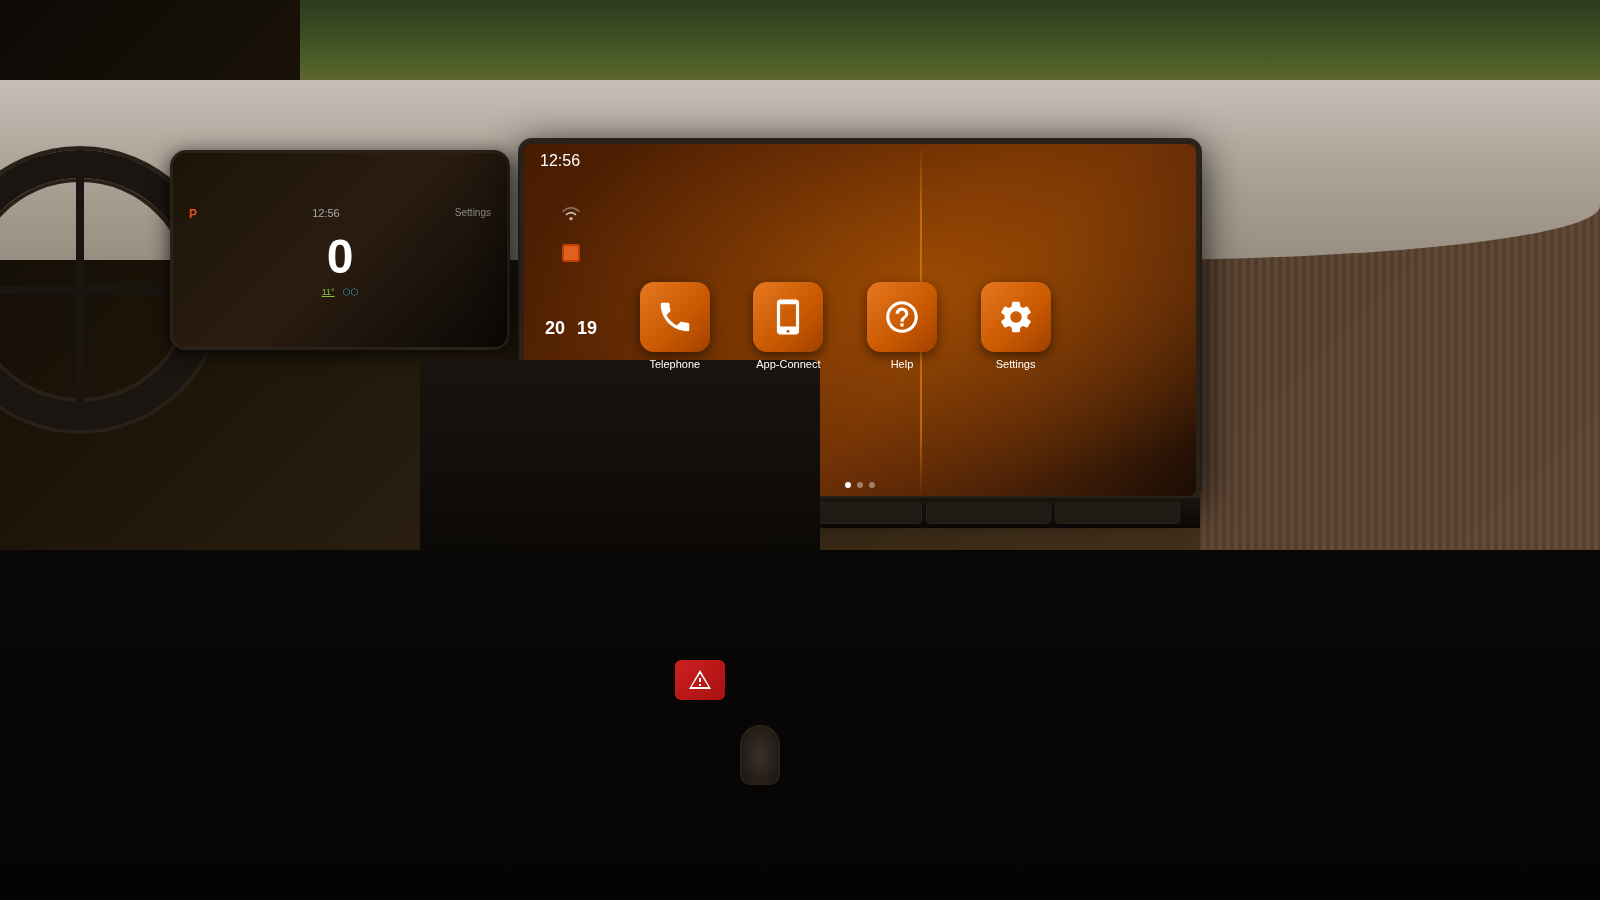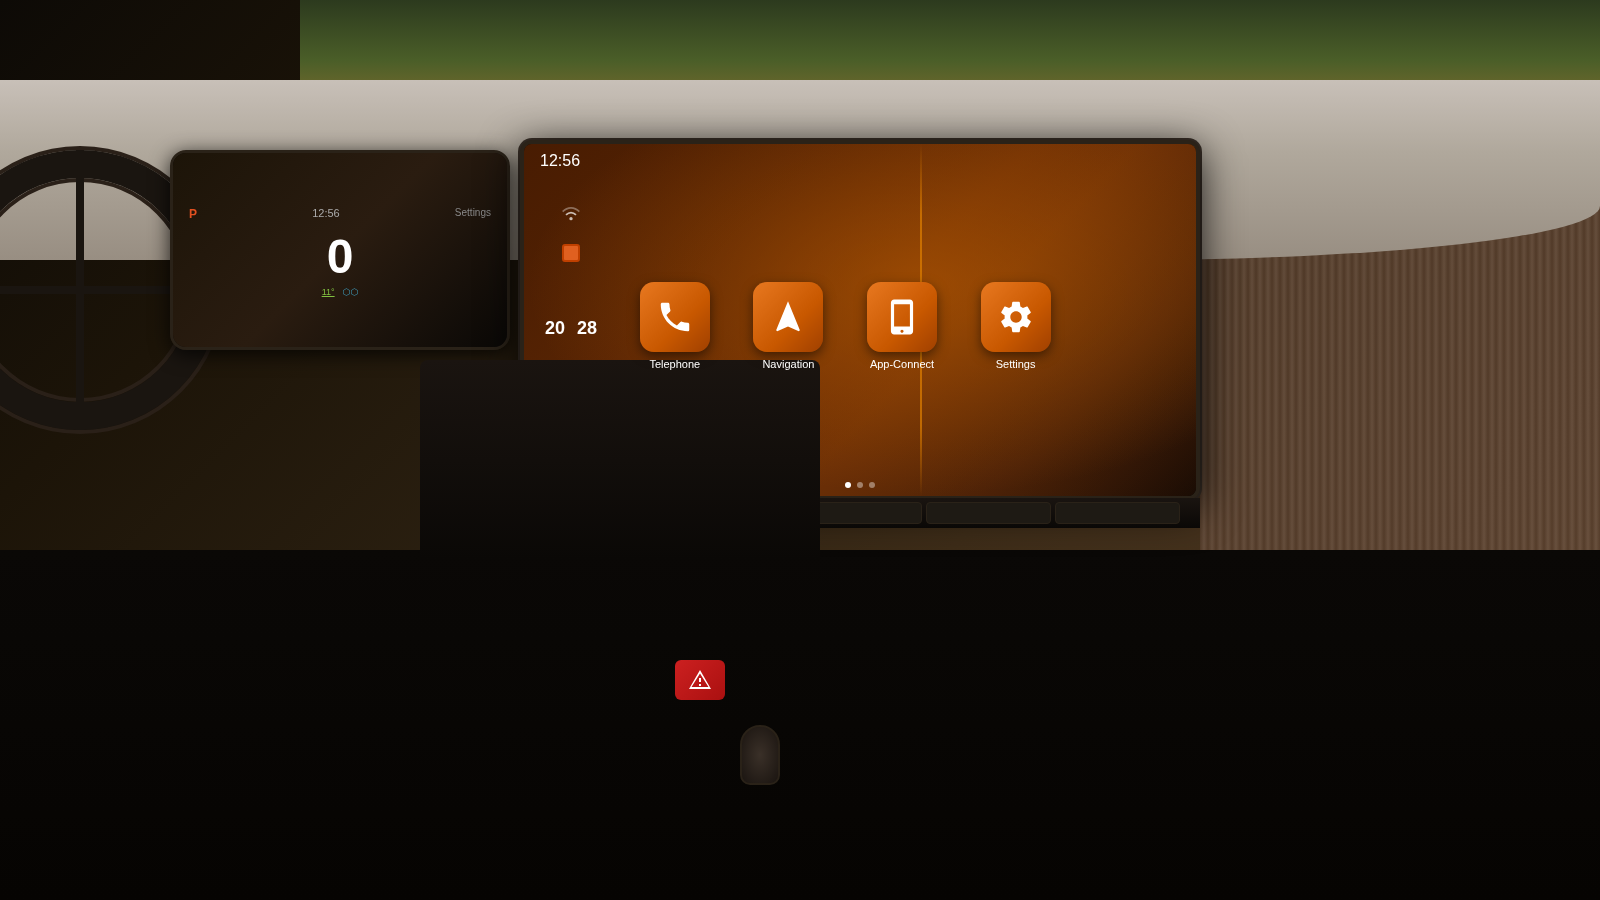--- a/index.html
+++ b/index.html
@@ -475,57 +475,57 @@
             <div class="sidebar-temp-row">
               <svg width="16" height="16" viewBox="0 0 24 24" fill="rgba(255,255,255,0.6)">
                 <path d="M12 2v20M2 12h20M4.9 4.9l14.2 14.2M19.1 4.9L4.9 19.1"></path>
               </svg>
               <svg width="16" height="16" viewBox="0 0 24 24" fill="rgba(255,255,255,0.6)">
                 <path d="M12 2v20M2 12h20"></path>
               </svg>
             </div>
             <div class="sidebar-temp-row" style="gap:12px;margin-top:4px;text-align:center;">
               <span class="temp-value">20</span>
-              <span class="temp-value">28</span>
+              <span class="temp-value">19</span>
             </div>
           </div>
         </div>
 
         <div class="app-grid">
 
           <div class="app-icon">
             <div class="app-icon-box">
               <svg class="app-svg" viewBox="0 0 24 24">
                 <path d="M6.6 10.8c1.4 2.8 3.8 5.1 6.6 6.6l2.2-2.2c.3-.3.7-.4 1-.2 1.1.4 2.3.6 3.6.6.6 0 1 .4 1 1V20c0 .6-.4 1-1 1-9.4 0-17-7.6-17-17 0-.6.4-1 1-1h3.5c.6 0 1 .4 1 1 0 1.3.2 2.5.6 3.6.1.3 0 .7-.2 1L6.6 10.8z"></path>
               </svg>
             </div>
             <span class="app-icon-label">Telephone</span>
           </div>
 
 
-          <div class="app-icon">
-            <div class="app-icon-box">
-              <svg class="app-svg" viewBox="0 0 24 24">
-                <path d="M12 2L4.5 20.29l.71.71L12 18l6.79 3 .71-.71z"></path>
-              </svg>
-            </div>
-            <span class="app-icon-label">Navigation</span>
-          </div>
 
 
           <div class="app-icon">
             <div class="app-icon-box">
               <svg class="app-svg" viewBox="0 0 24 24">
                 <path d="M17 1H7c-1.1 0-2 .9-2 2v18c0 1.1.9 2 2 2h10c1.1 0 2-.9 2-2V3c0-1.1-.9-2-2-2zm-5 21c-.55 0-1-.45-1-1s.45-1 1-1 1 .45 1 1-.45 1-1 1zm5-4H7V4h10v14z"></path>
               </svg>
             </div>
             <span class="app-icon-label">App-Connect</span>
           </div>
 
 
+          <div class="app-icon">
+            <div class="app-icon-box">
+              <svg class="app-svg" viewBox="0 0 24 24">
+                <path d="M11 18h2v-2h-2v2zm1-16C6.48 2 2 6.48 2 12s4.48 10 10 10 10-4.48 10-10S17.52 2 12 2zm0 18c-4.41 0-8-3.59-8-8s3.59-8 8-8 8 3.59 8 8-3.59 8-8 8zm0-14c-2.21 0-4 1.79-4 4h2c0-1.1.9-2 2-2s2 .9 2 2c0 2-3 1.75-3 5h2c0-2.25 3-2.5 3-5 0-2.21-1.79-4-4-4z"></path>
+              </svg>
+            </div>
+            <span class="app-icon-label">Help</span>
+          </div>
 
           <div class="app-icon">
             <div class="app-icon-box">
               <svg class="app-svg" viewBox="0 0 24 24">
                 <path d="M19.14 12.94c.04-.3.06-.61.06-.94 0-.32-.02-.64-.07-.94l2.03-1.58c.18-.14.23-.41.12-.61l-1.92-3.32c-.12-.22-.37-.29-.59-.22l-2.39.96c-.5-.38-1.03-.7-1.62-.94l-.36-2.54c-.04-.24-.24-.41-.48-.41h-3.84c-.24 0-.43.17-.47.41l-.36 2.54c-.59.24-1.13.57-1.62.94l-2.39-.96c-.22-.08-.47 0-.59.22L2.74 8.87c-.12.21-.08.47.12.61l2.03 1.58c-.05.3-.09.63-.09.94s.02.64.07.94l-2.03 1.58c-.18.14-.23.41-.12.61l1.92 3.32c.12.22.37.29.59.22l2.39-.96c.5.38 1.03.7 1.62.94l.36 2.54c.05.24.24.41.48.41h3.84c.24 0 .44-.17.47-.41l.36-2.54c.59-.24 1.13-.56 1.62-.94l2.39.96c.22.08.47 0 .59-.22l1.92-3.32c.12-.22.07-.47-.12-.61l-2.01-1.58zM12 15.6c-1.98 0-3.6-1.62-3.6-3.6s1.62-3.6 3.6-3.6 3.6 1.62 3.6 3.6-1.62 3.6-3.6 3.6z"></path>
               </svg>
             </div>
             <span class="app-icon-label">Settings</span>
           </div>
 

